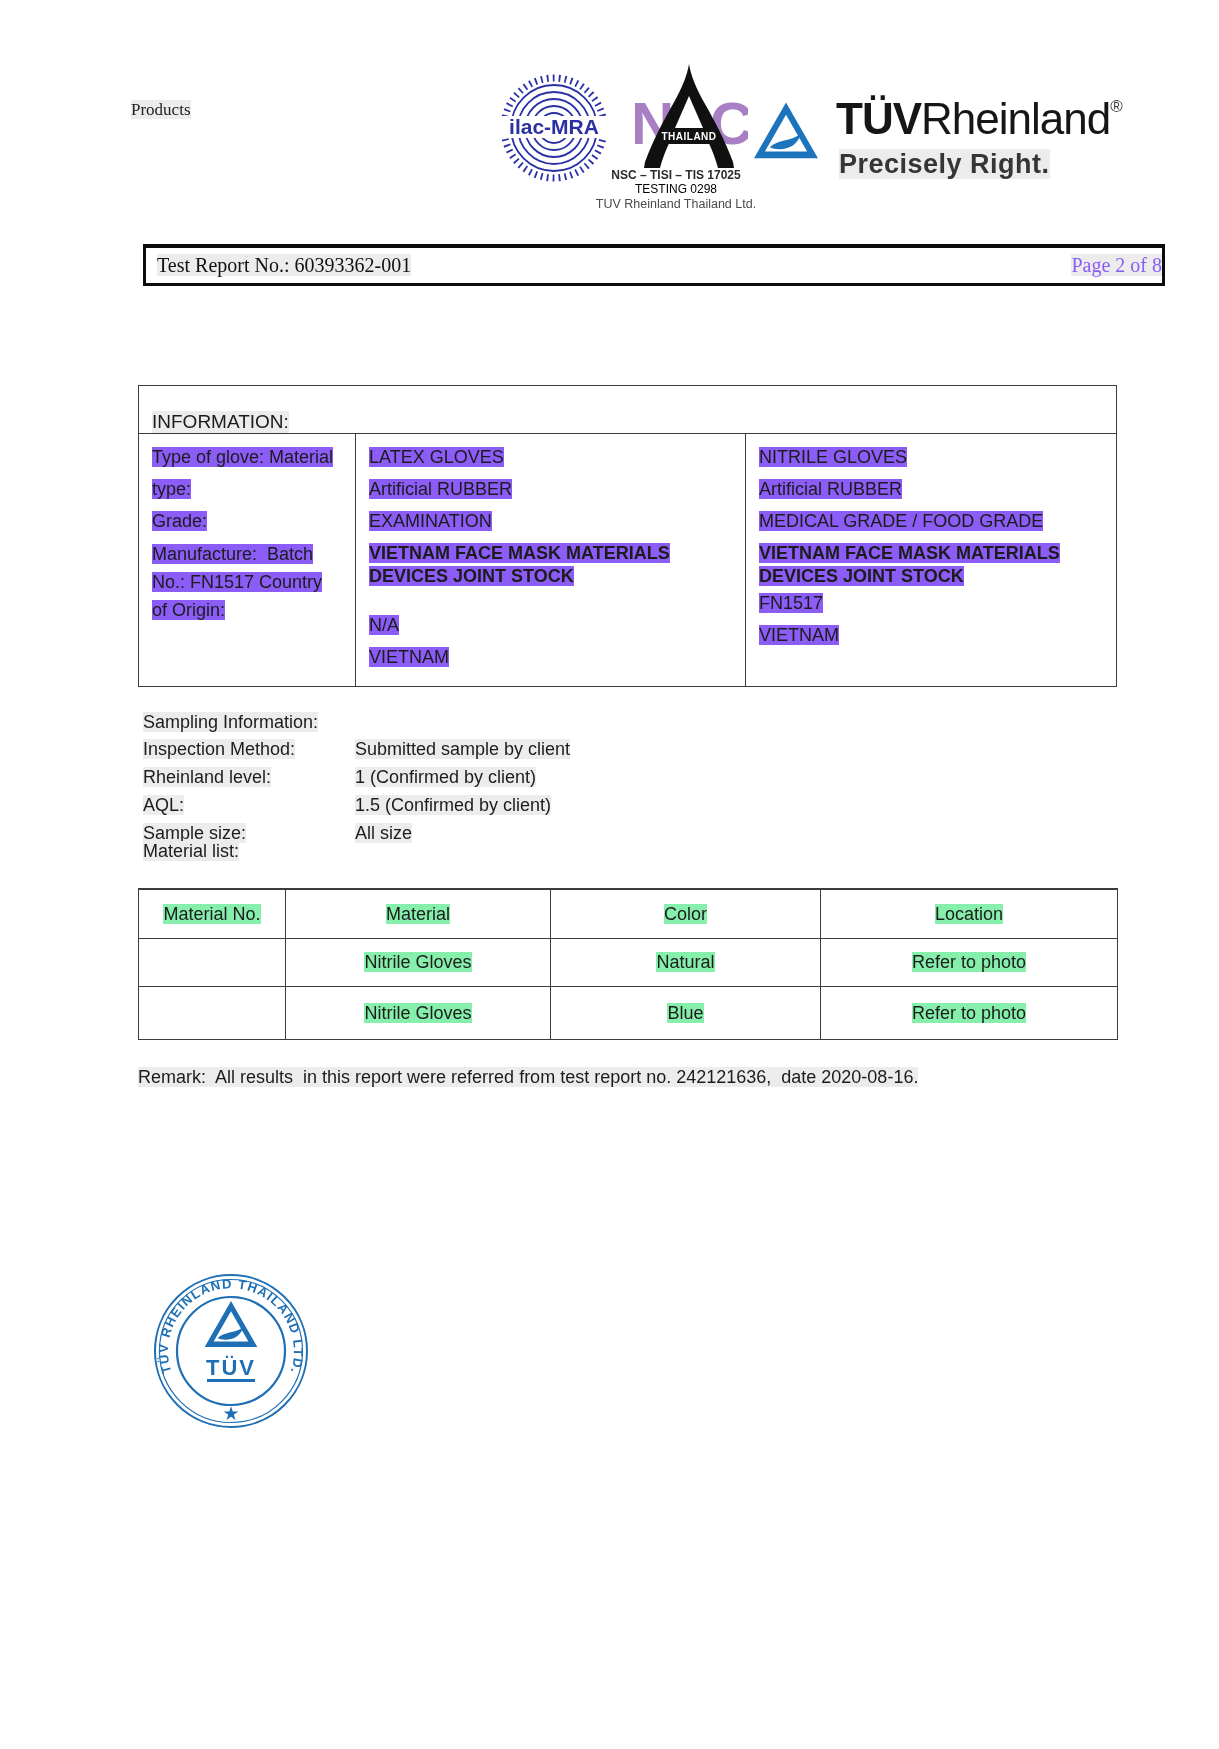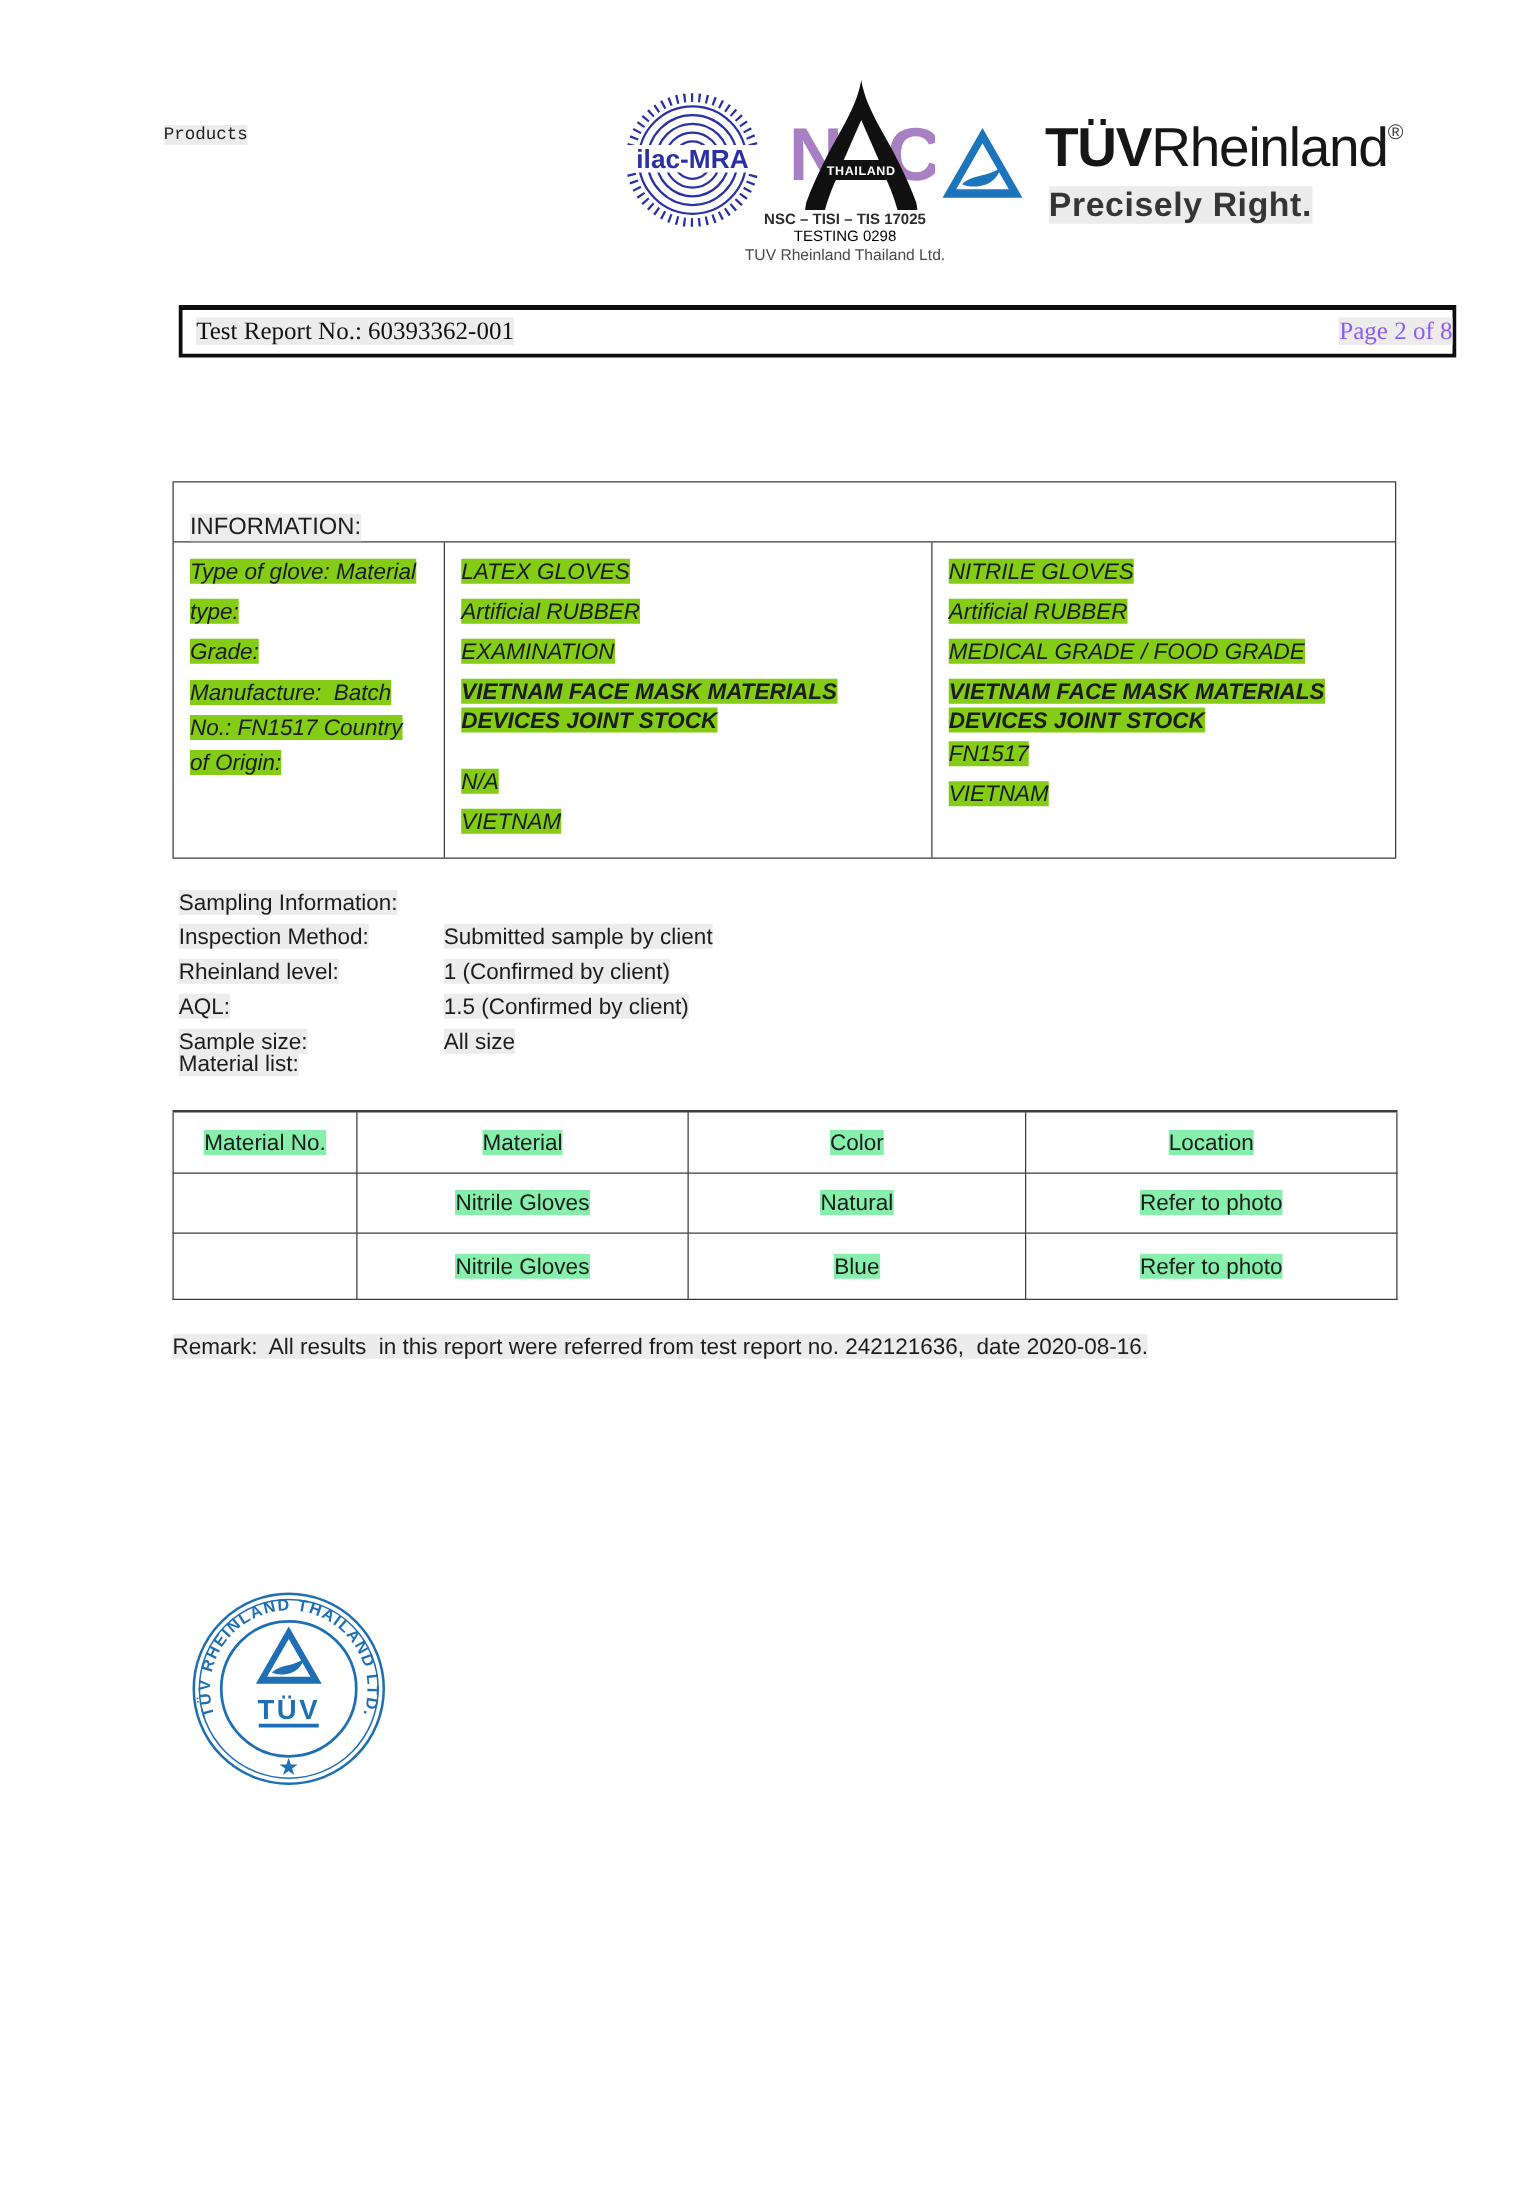--- a/index.html
+++ b/index.html
@@ -7,21 +7,21 @@
     position:relative; width:1219px; height:1749px; background:#ffffff;
     font-family:"Liberation Sans","DejaVu Sans",sans-serif; color:#1c1c1c;
     overflow:hidden;
   }
   .abs { position:absolute; }
 
   
   .hl { background:#ececec; }
 
   
-  .products { left:131px; top:100px; font-family:Liberation Mono, monospace; font-size:14px; color:#222; }
+  .products { left:131px; top:100px; font-family:Liberation Serif, serif; font-size:17px; color:#222; }
 
   
   .ilac-svg { left:500px; top:74px; }
   .nac-svg  { left:632px; top:64px; }
   .nac-caption { left:576px; top:168px; width:200px; text-align:center; line-height:14px; }
   .nac-caption .c1 { font-size:12px; font-weight:bold; color:#2c2c2c; }
   .nac-caption .c2 { font-size:12px; font-weight:normal; color:#000000; }
   .nac-caption .c3 { font-size:12.5px; color:#4a4a4a; margin-top:1px; }
   .tuv-tri { left:752px; top:94px; }
   .tuv-word { left:836px; top:94px; font-size:44px; color:#161616; letter-spacing:-1px; white-space:nowrap; }
@@ -41,21 +41,21 @@
   .report-bar .pageno { font-size:20px; color:#8b5cf6; }
 
   
   .info-table { left:138px; top:385px; width:979px; box-sizing:border-box; border:1.5px solid #3c3c3c; }
   .info-head { box-sizing:border-box; height:48px; border-bottom:1.5px solid #3c3c3c;
                display:flex; align-items:flex-end; padding-left:13px; font-size:19px; }
   .info-body { display:grid; grid-template-columns:217px 390px 372px; min-height:228px; }
   .info-col { box-sizing:border-box; padding:12px 12px 8px 13px; }
   .info-col.c1, .info-col.c2 { border-right:1.5px solid #3c3c3c; }
   .il { font-size:18px; line-height:23px; margin-bottom:9px; }
-  .il span { background:#84cc16;font-style:italic; }
+  .il span { background:#8b5cf6; }
   .il.pre { white-space:pre; }
   .il.tight { margin-bottom:3px; line-height:25px; }
   .il.company { font-weight:bold; max-width:330px; margin-bottom:4px; line-height:23px; }
   .il.gap-top { margin-top:26px; }
 
   
   .sampling { left:143px; top:711px; font-size:18px; }
   .s-row { display:flex; margin-bottom:5px; line-height:23px; }
   .s-label { width:212px; flex:0 0 212px; }
   .s-label span, .s-value span, .s-title span { background:#ececec; }

